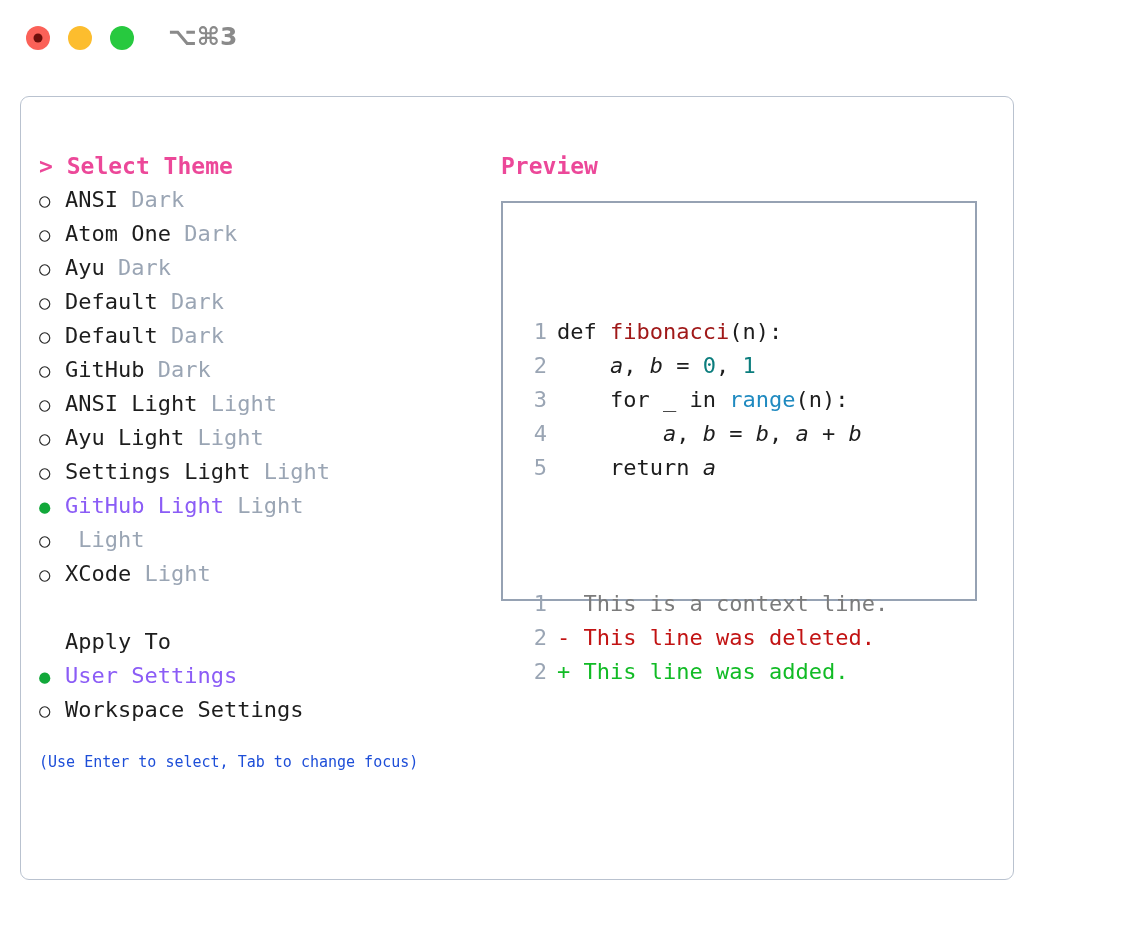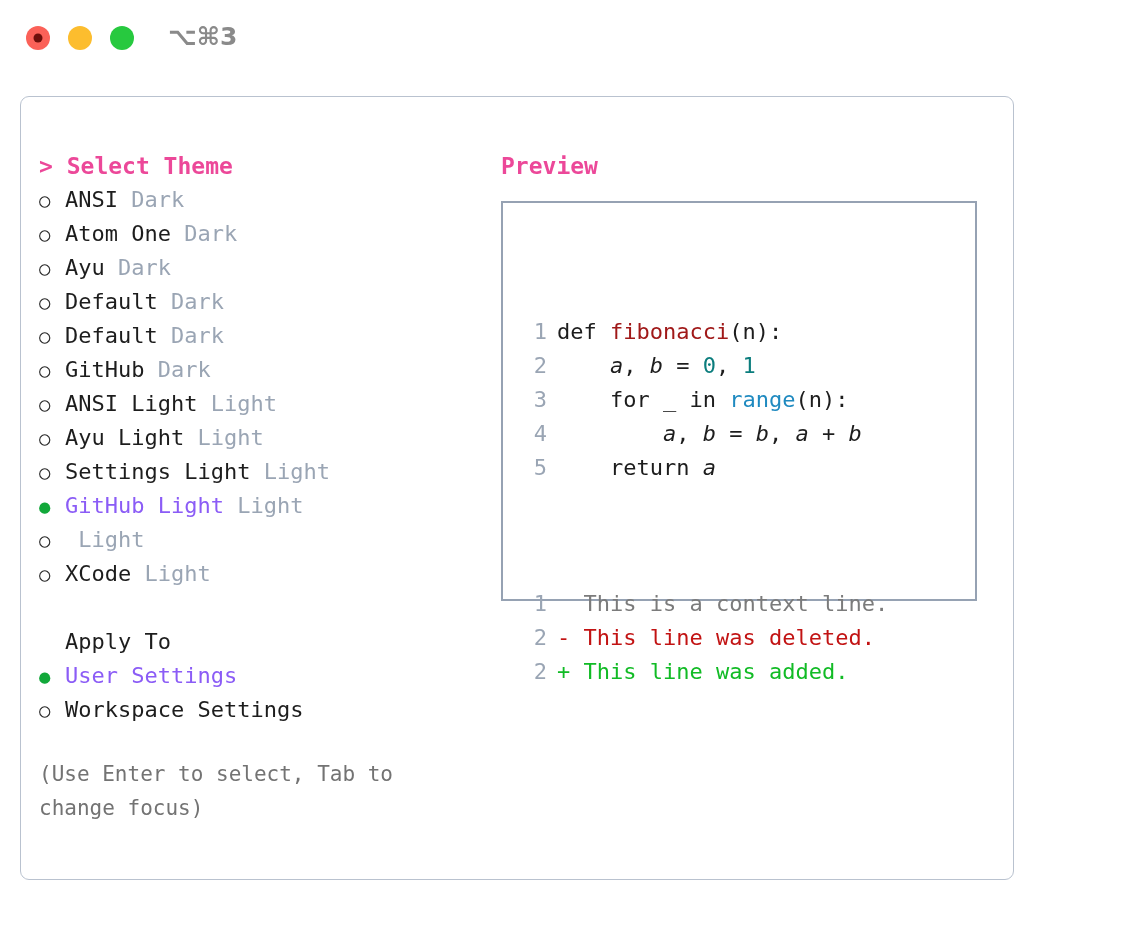--- a/index.html
+++ b/index.html
@@ -123,24 +123,24 @@
     height: 34px;
     line-height: 34px;
     font-size: 22px;
     color: #1d1d1d;
     white-space: pre;
     text-align: right;
   }
   .subhead .bullet { color: transparent; }
 
   .hint {
-    margin-top: 30px;
-    font-size: 21px;
-    line-height: 34px;
-    color: #737373;
+    margin-top: 18px;
+    font-size: 15px;
+    line-height: 34px;
+    color: #1d4ed8;
     width: 410px;
     white-space: pre-wrap;
   }
 
   
   .right-col {
     position: absolute;
     left: 480px;
     top: 52px;
     width: 490px;

